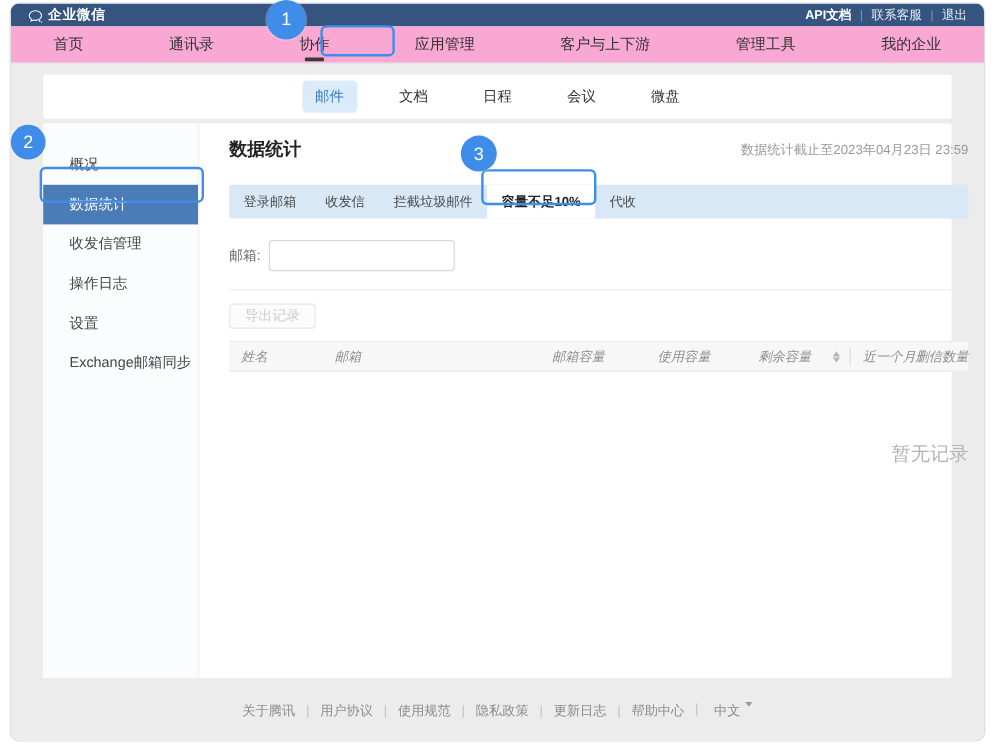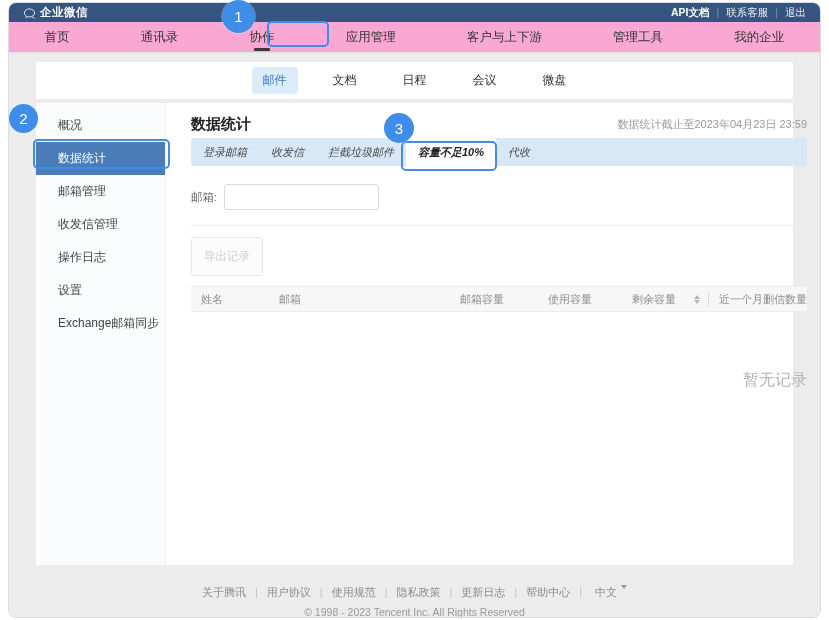--- a/index.html
+++ b/index.html
@@ -80,47 +80,46 @@
     margin-top: 4px;
     height: 462px;
     display: flex;
     background: #fff;
     border-radius: 2px;
   }
   .sidebar {
     flex: 0 0 130px; width: 130px;
     background: #fbfcfd;
     border-right: 1px solid #efefef;
-    padding-top: 6px;
+    padding-top: 18px;
   }
   .sidebar-item {
     height: 33px; line-height: 33px;
     padding-left: 22px;
     font-size: 12px; color: #444;
     cursor: pointer;
     white-space: nowrap;
   }
   .sidebar-item.active { background: #4a7cb8; color: #fff; }
 
   .content {
     flex: 1 1 auto;
     padding: 12px 10px 0 25px;
     position: relative;
   }
   .content-header { display: flex; align-items: center; justify-content: space-between; }
   .page-title { font-size: 15px; font-weight: bold; color: #222; }
   .date-note { font-size: 11px; color: #999; }
 
   .tab-strip {
-    margin-top: 4px;
+    margin-top: 20px;
     height: 28px;
     background: #d8e8f6;
     display: flex; align-items: stretch;
     border-radius: 2px;
-    font-style: italic;
   }
   .filter-tab {
     display: flex; align-items: center;
     padding: 0 12px;
     font-size: 11px; color: #4a4a4a;
     cursor: pointer; white-space: nowrap;
   }
   .filter-tab.active { background: #fff; color: #222; font-weight: bold; }
 
   .form-row {
@@ -133,36 +132,36 @@
     border: 1px solid #d9d9d9; border-radius: 3px;
     background: #fff; outline: none;
     font-size: 12px; padding: 0 7px;
     font-family: inherit;
   }
 
   .divider { margin-top: 15px; border-top: 1px solid #eeeeee; }
 
   .export-btn {
     margin-top: 11px;
-    height: 39px; padding: 0 12px;
+    height: 21px; padding: 0 12px;
     background: #fcfcfc;
     border: 1px solid #e7e7e7; border-radius: 3px;
     color: #cccccc; font-size: 11.5px;
     font-family: inherit;
     cursor: not-allowed;
   }
 
   .table-header {
     margin-top: 10px;
     height: 26px;
     background: #f7f7f7;
     border-top: 1px solid #ececec;
     border-bottom: 1px solid #ececec;
     display: flex; align-items: center;
-    font-size: 11px; color: #8c8c8c;
+    font-size: 11px; color: #8c8c8c; font-style: italic;
   }
   .th { padding-left: 10px; display: flex; align-items: center; white-space: nowrap; }
   .th-name     { flex: 0 0 78px; }
   .th-email    { flex: 0 0 181px; }
   .th-capacity { flex: 0 0 88px; }
   .th-used     { flex: 0 0 84px; }
   .th-remain   { flex: 0 0 86px; justify-content: space-between; padding-right: 8px; }
   .th-deleted  { flex: 1 1 auto; border-left: 1px solid #dddddd; }
 
   .sorter { display: inline-flex; flex-direction: column; gap: 1px; margin-left: 6px; cursor: pointer; }
@@ -246,21 +245,20 @@
         <div class="subnav-item">文档</div>
         <div class="subnav-item">日程</div>
         <div class="subnav-item">会议</div>
         <div class="subnav-item">微盘</div>
       </div>
 
       <div class="main-card">
         <aside class="sidebar">
           <div class="sidebar-item">概况</div>
           <div class="sidebar-item active">数据统计</div>
-          <div class="sidebar-item">邮箱管理</div>
           <div class="sidebar-item">收发信管理</div>
           <div class="sidebar-item">操作日志</div>
           <div class="sidebar-item">设置</div>
           <div class="sidebar-item">Exchange邮箱同步</div>
         </aside>
 
         <section class="content">
           <div class="content-header">
             <div class="page-title">数据统计</div>
             <div class="date-note">数据统计截止至2023年04月23日 23:59</div>
@@ -308,21 +306,20 @@
           <span class="footer-link">用户协议</span>
           <span class="footer-link">使用规范</span>
           <span class="footer-link">隐私政策</span>
           <span class="footer-link">更新日志</span>
           <span class="footer-link">帮助中心</span>
           <span class="footer-link lang-select">
             <span>中文</span>
             <span class="lang-caret"></span>
           </span>
         </div>
-        <div class="copyright">© 1998 - 2023 Tencent Inc. All Rights Reserved</div>
       </div>
     </div>
   </div>
 
   <div class="ann-badge" style="left:222px; top:0px; width:33px; height:33px;">1</div>
   <div class="ann-box" style="left:267px; top:21px; width:62px; height:26px;"></div>
 
   <div class="ann-badge" style="left:9px; top:104px; width:29px; height:29px;">2</div>
   <div class="ann-box" style="left:33px; top:139px; width:137px; height:30px;"></div>
 

